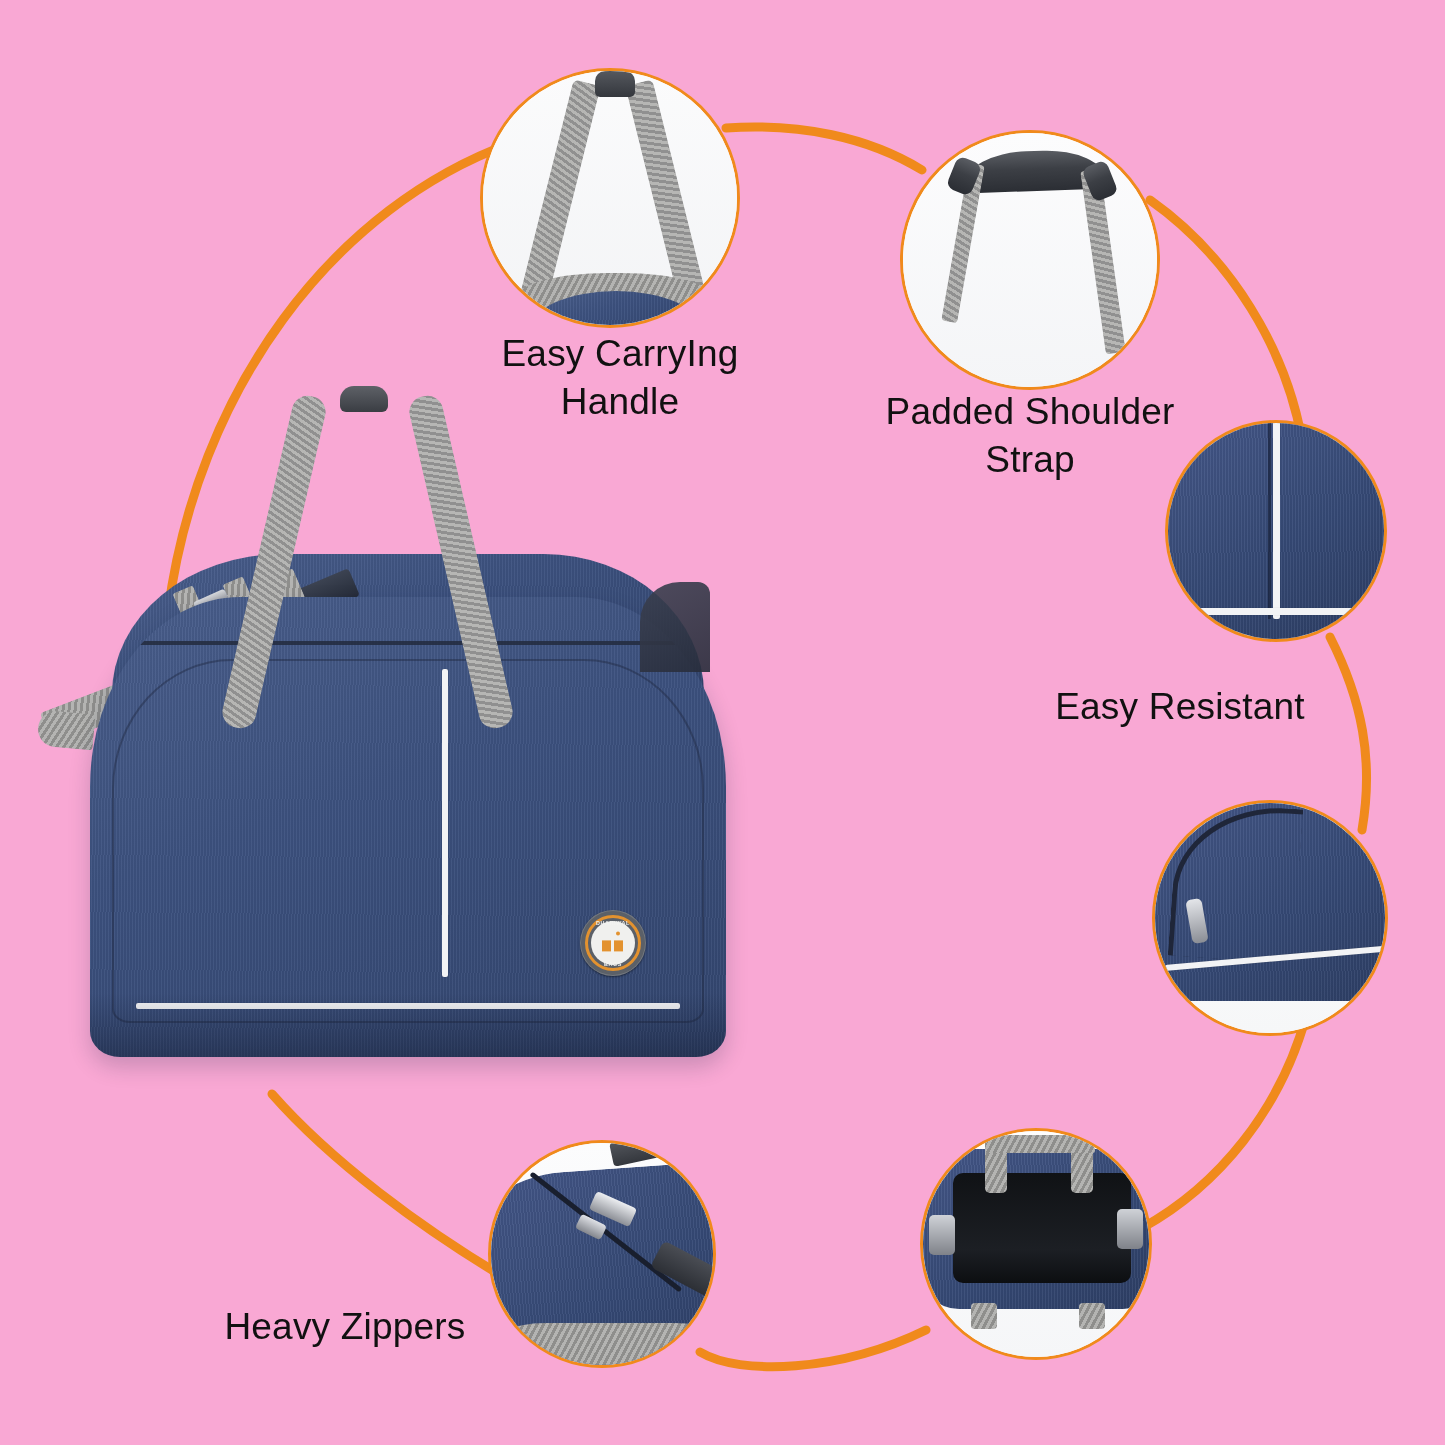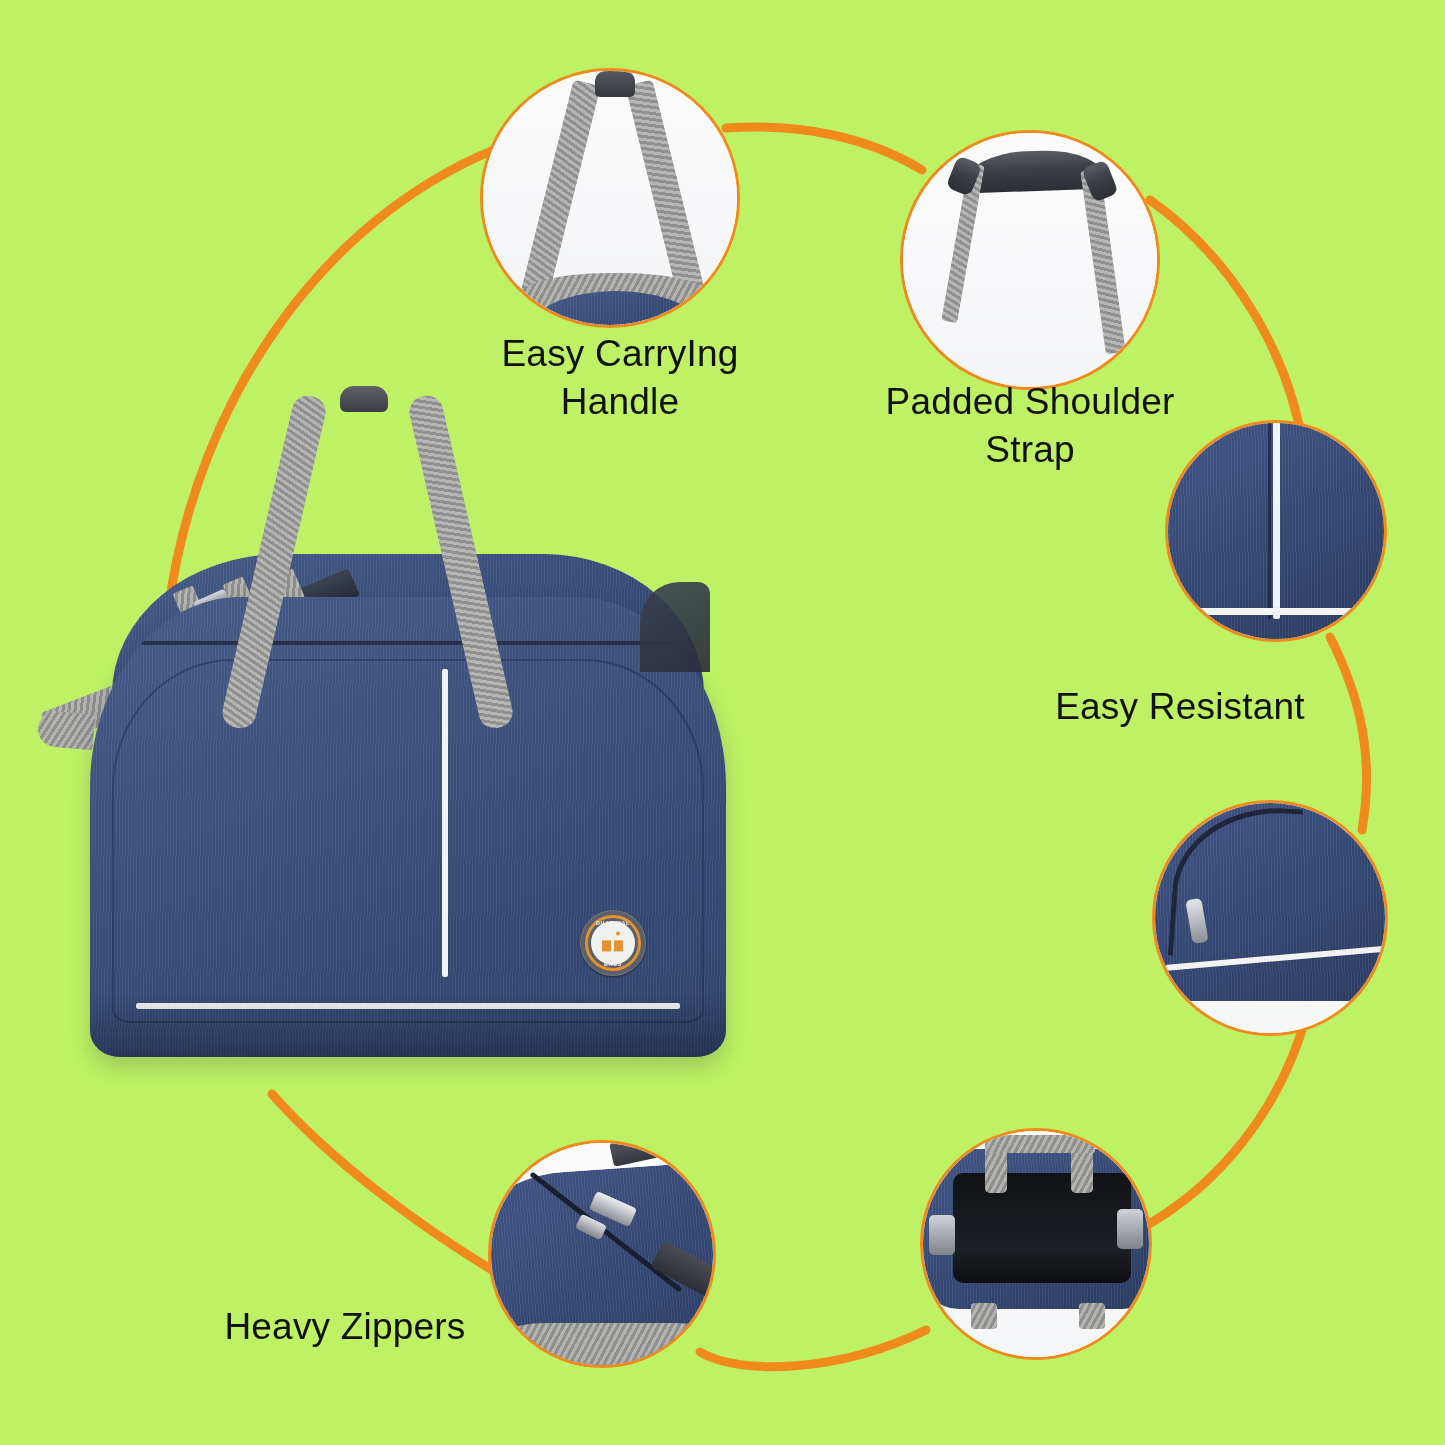--- a/index.html
+++ b/index.html
@@ -1,17 +1,17 @@
 <!DOCTYPE html>
 <html><head>
 <meta charset="utf-8">
 <style>
   html,body{margin:0;padding:0;background:#ffffff;}
   body{width:1445px;height:1445px;overflow:hidden;font-family:"Liberation Sans",sans-serif;}
-  #stage{position:relative;width:1445px;height:1445px;background:#bef264;}
+  #stage{position:relative;width:1445px;height:1445px;background:#f9a8d4;}
 
   .lbl{position:absolute;color:#111111;font-size:37px;line-height:1.30;text-align:center;letter-spacing:.2px;font-weight:400;white-space:pre-line;}
 
   
   .ring-svg{position:absolute;left:0;top:0;width:1445px;height:1445px;pointer-events:none;}
 
   
   .bub{position:absolute;border-radius:50%;overflow:hidden;background:#fdfdfd;
        border:3px solid #F08A1C;box-sizing:border-box;}
   .bub .inner{position:absolute;left:0;top:0;width:100%;height:100%;overflow:hidden;}
@@ -141,21 +141,21 @@
 
   <div class="bub" style="left:900px;top:130px;width:260px;height:260px;">
     <div class="inner" style="background:linear-gradient(180deg,#fcfcfd,#f4f5f7);">
       <div class="dkpad" style="position:absolute;left:62px;top:18px;width:140px;height:40px;border-radius:80px 80px 16px 16px / 40px 40px 12px 12px;transform:rotate(-2deg);"></div>
       <div class="grey-web-v" style="position:absolute;left:52px;top:30px;width:16px;height:160px;transform:rotate(10deg);border-radius:4px;"></div>
       <div class="grey-web-v" style="position:absolute;left:190px;top:36px;width:20px;height:185px;transform:rotate(-8deg);border-radius:4px;"></div>
       <div class="dkpad" style="position:absolute;left:48px;top:26px;width:26px;height:34px;border-radius:8px;transform:rotate(22deg);"></div>
       <div class="dkpad" style="position:absolute;left:184px;top:30px;width:26px;height:36px;border-radius:8px;transform:rotate(-22deg);"></div>
     </div>
   </div>
-  <div class="lbl" style="left:870px;top:378px;width:320px;">Padded Shoulder
+  <div class="lbl" style="left:870px;top:388px;width:320px;">Padded Shoulder
 Strap</div>
 
   <div class="bub" style="left:1165px;top:420px;width:222px;height:222px;">
     <div class="inner navy2">
       <div class="white-pipe" style="left:105px;top:-4px;width:7px;height:200px;"></div>
       <div style="position:absolute;left:100px;top:-4px;width:3px;height:200px;background:rgba(15,22,42,.55);"></div>
       <div class="white-pipe" style="left:-10px;bottom:24px;right:-10px;height:7px;"></div>
     </div>
   </div>
   <div class="lbl" style="left:1010px;top:683px;width:340px;">Easy Resistant</div>

